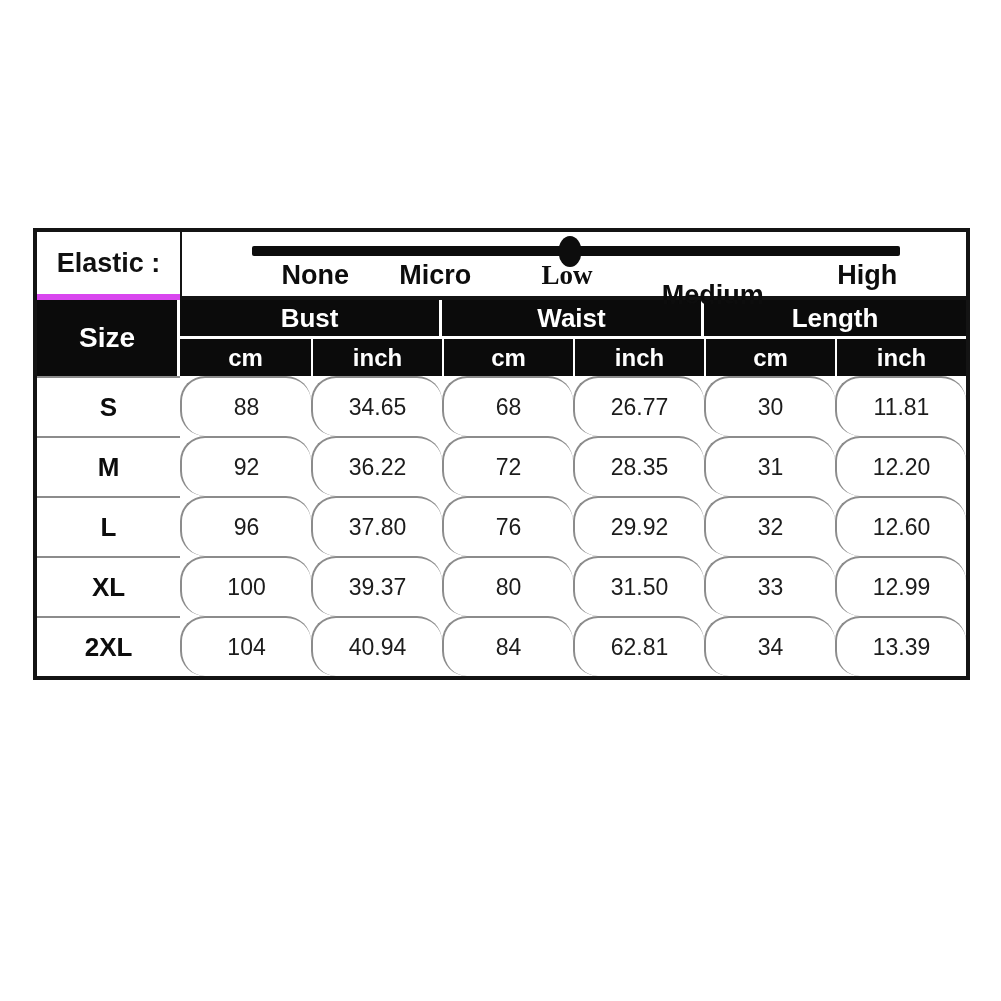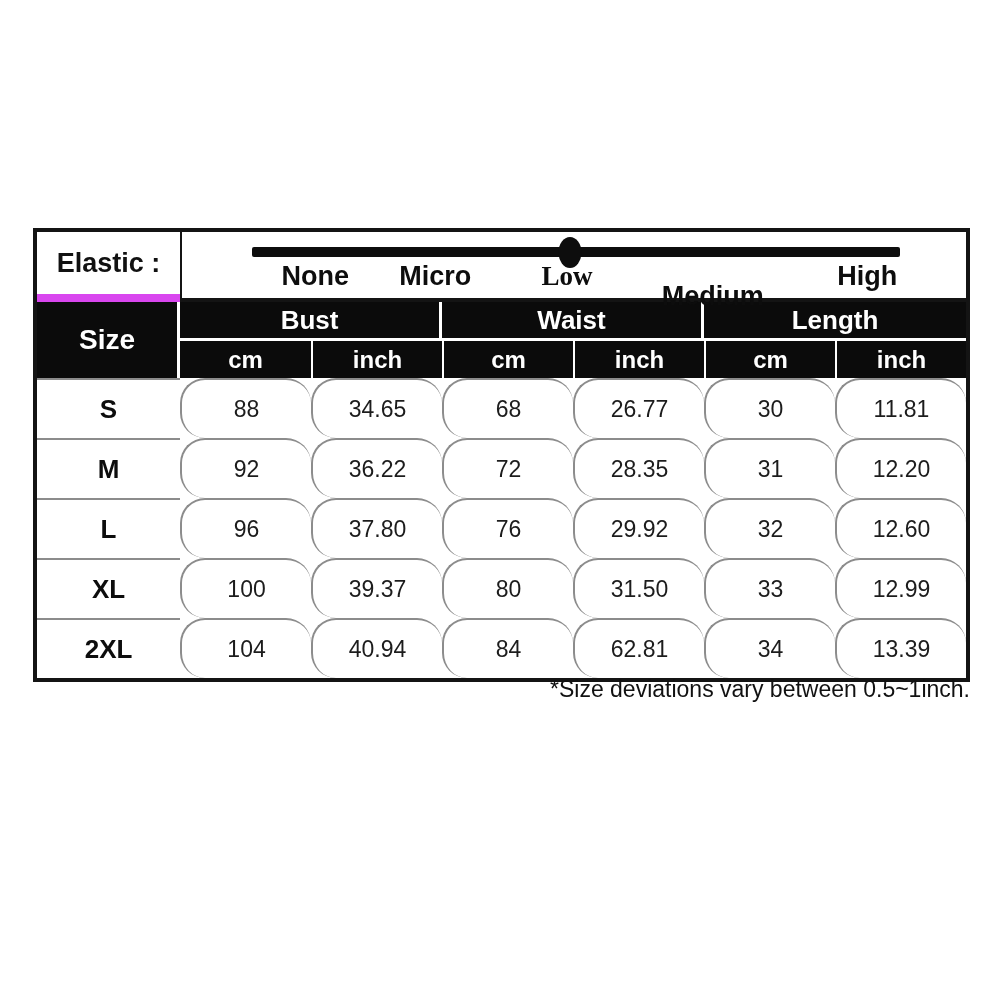--- a/index.html
+++ b/index.html
@@ -25,21 +25,21 @@
   col.c-size { width: 15.4%; }
   col.c-data { width: 14.1%; }
   td { padding: 0; text-align: center; vertical-align: middle; }
 
   
   td.elastic-label-cell {
     height: 62px;
     font-weight: bold;
     font-size: 27px;
     color: #111111;
-    border-bottom: 8px solid #d946ef;
+    border-bottom: 6px solid #d946ef;
     background: #ffffff;
   }
   td.slider-cell {
     border-left: 2px solid #141414;
     border-bottom: 4px solid #141414;
   }
   .slider-wrap { position: relative; height: 62px; }
   .slider-bar {
     position: absolute;
     left: 8.9%;
@@ -192,15 +192,14 @@
         <td>104</td>
         <td>40.94</td>
         <td>84</td>
         <td>62.81</td>
         <td>34</td>
         <td>13.39</td>
       </tr>
     </tbody>
   </table>
 
-  <div class="footnote">*Size deviations vary between 0.5~1inch.</div>
 
 </div>
 
 </body></html>

